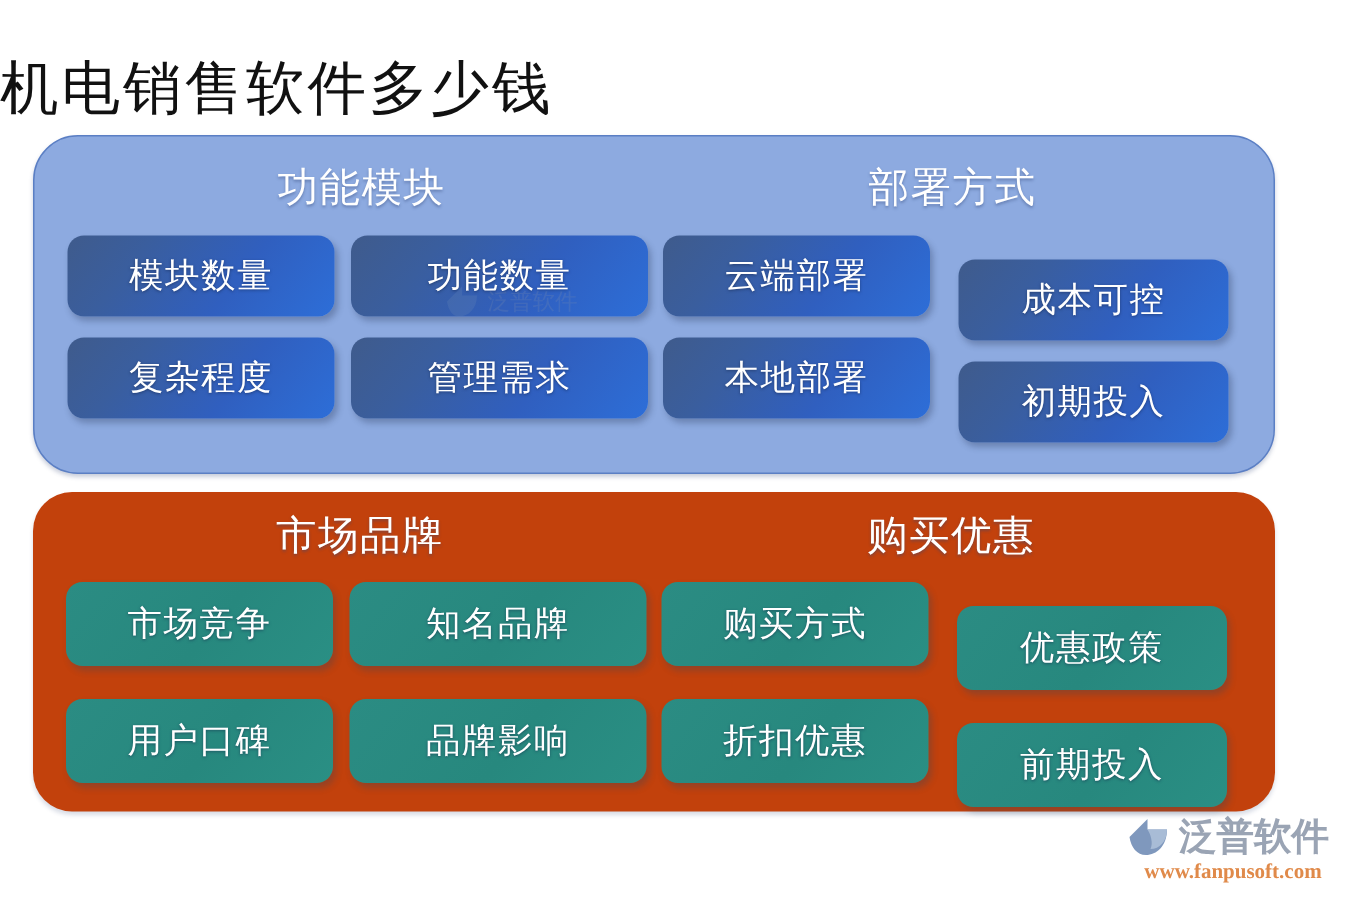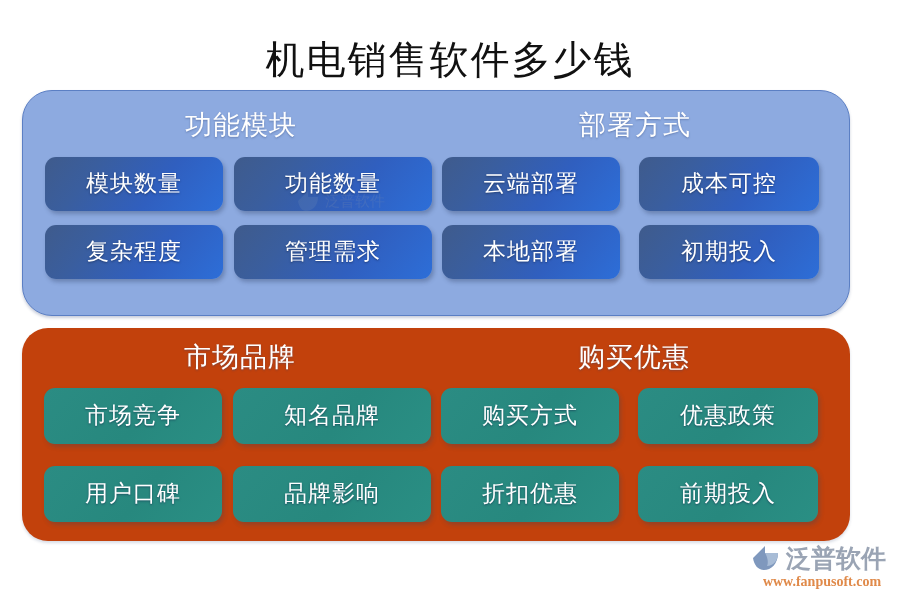--- a/index.html
+++ b/index.html
@@ -14,21 +14,21 @@
     overflow: hidden;
     font-family: "Liberation Serif", "DejaVu Serif", serif;
   }
 
   
   #page-title {
     position: absolute;
     left: 0;
     top: 36px;
     width: 900px;
-    text-align: center;
+    text-align: left;
     font-family: "Liberation Serif", "DejaVu Serif", serif;
     font-size: 39px;
     line-height: 48px;
     font-weight: 400;
     color: #111111;
     letter-spacing: 2px;
     white-space: nowrap;
   }
 
   
@@ -94,21 +94,21 @@
   }
   .item-box.teal {
     background: linear-gradient(130deg, #2b8c83 0%, #27887e 55%, #2a8f84 100%);
     box-shadow: 2px 3px 4px rgba(45,70,95,0.30);
   }
 
   
   .c1 { left: 22px;  width: 178px; }
   .c2 { left: 211px; width: 198px; }
   .c3 { left: 419px; width: 178px; }
-  .c4 { left: 616px; width: 180px; }
+  .c4 { left: 616px; width: 180px; margin-top: 16px; }
 
   #panel-function .r1 { top: 66px;  height: 54px; }
   #panel-function .r2 { top: 134px; height: 54px; }
   #panel-market   .r1 { top: 60px;  height: 56px; }
   #panel-market   .r2 { top: 138px; height: 56px; }
 
   
   #watermark {
     position: absolute;
     left: 296px;

